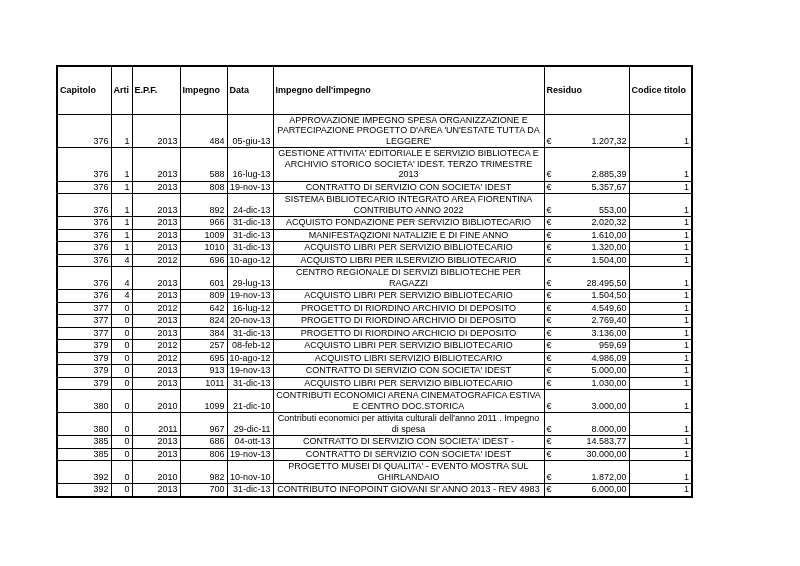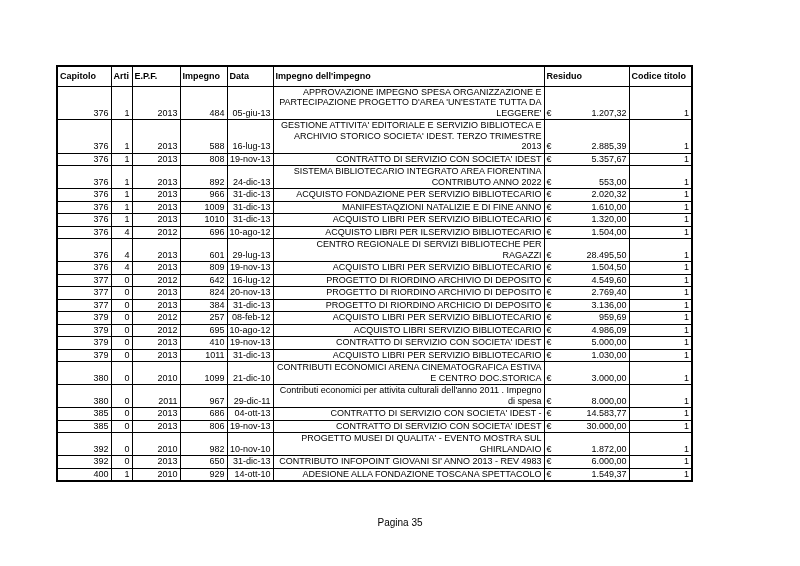--- a/index.html
+++ b/index.html
@@ -28,26 +28,26 @@
     vertical-align: bottom;
     padding: 0 2px 1px 2px;
     overflow: hidden;
     word-wrap: break-word;
   }
   table.report th {
     font-weight: bold;
     text-align: left;
     vertical-align: middle;
     height: 13px;
-    padding: 4px 2px;
+    padding: 18px 2px;
     white-space: nowrap;
     overflow: hidden;
   }
   td.num { text-align: right; padding-right: 3px; white-space: nowrap; }
-  td.txt { text-align: right; margin-top: 47px; }
+  td.txt { text-align: center; margin-top: 47px; }
   td.codice { padding-right: 5px; }
   td.residuo { padding: 0 3px 1px 2px; }
   .residuo-wrap {
     display: flex;
     justify-content: space-between;
     align-items: flex-end;
   }
   .footer {
     position: absolute;
     left: 0; top: 517px;
@@ -308,21 +308,21 @@
               <span>€</span>
               <span>4.986,09</span>
             </div>
           </td>
           <td class="num codice">1</td>
         </tr>
         <tr>
           <td class="num">379</td>
           <td class="num">0</td>
           <td class="num">2013</td>
-          <td class="num">410</td>
+          <td class="num">913</td>
           <td class="num">19-nov-13</td>
           <td class="txt">CONTRATTO DI SERVIZIO CON SOCIETA' IDEST</td>
           <td class="residuo">
             <div class="residuo-wrap">
               <span>€</span>
               <span>5.000,00</span>
             </div>
           </td>
           <td class="num codice">1</td>
         </tr>
@@ -413,44 +413,28 @@
               <span>€</span>
               <span>1.872,00</span>
             </div>
           </td>
           <td class="num codice">1</td>
         </tr>
         <tr>
           <td class="num">392</td>
           <td class="num">0</td>
           <td class="num">2013</td>
-          <td class="num">650</td>
+          <td class="num">700</td>
           <td class="num">31-dic-13</td>
           <td class="txt">CONTRIBUTO INFOPOINT GIOVANI SI' ANNO 2013 - REV 4983</td>
           <td class="residuo">
             <div class="residuo-wrap">
               <span>€</span>
               <span>6.000,00</span>
-            </div>
-          </td>
-          <td class="num codice">1</td>
-        </tr>
-        <tr>
-          <td class="num">400</td>
-          <td class="num">1</td>
-          <td class="num">2010</td>
-          <td class="num">929</td>
-          <td class="num">14-ott-10</td>
-          <td class="txt">ADESIONE ALLA FONDAZIONE TOSCANA SPETTACOLO</td>
-          <td class="residuo">
-            <div class="residuo-wrap">
-              <span>€</span>
-              <span>1.549,37</span>
             </div>
           </td>
           <td class="num codice">1</td>
         </tr>
       </tbody>
   </table>
 
-  <div class="footer">Pagina 35</div>
 
 </div>
 
 </body></html>

